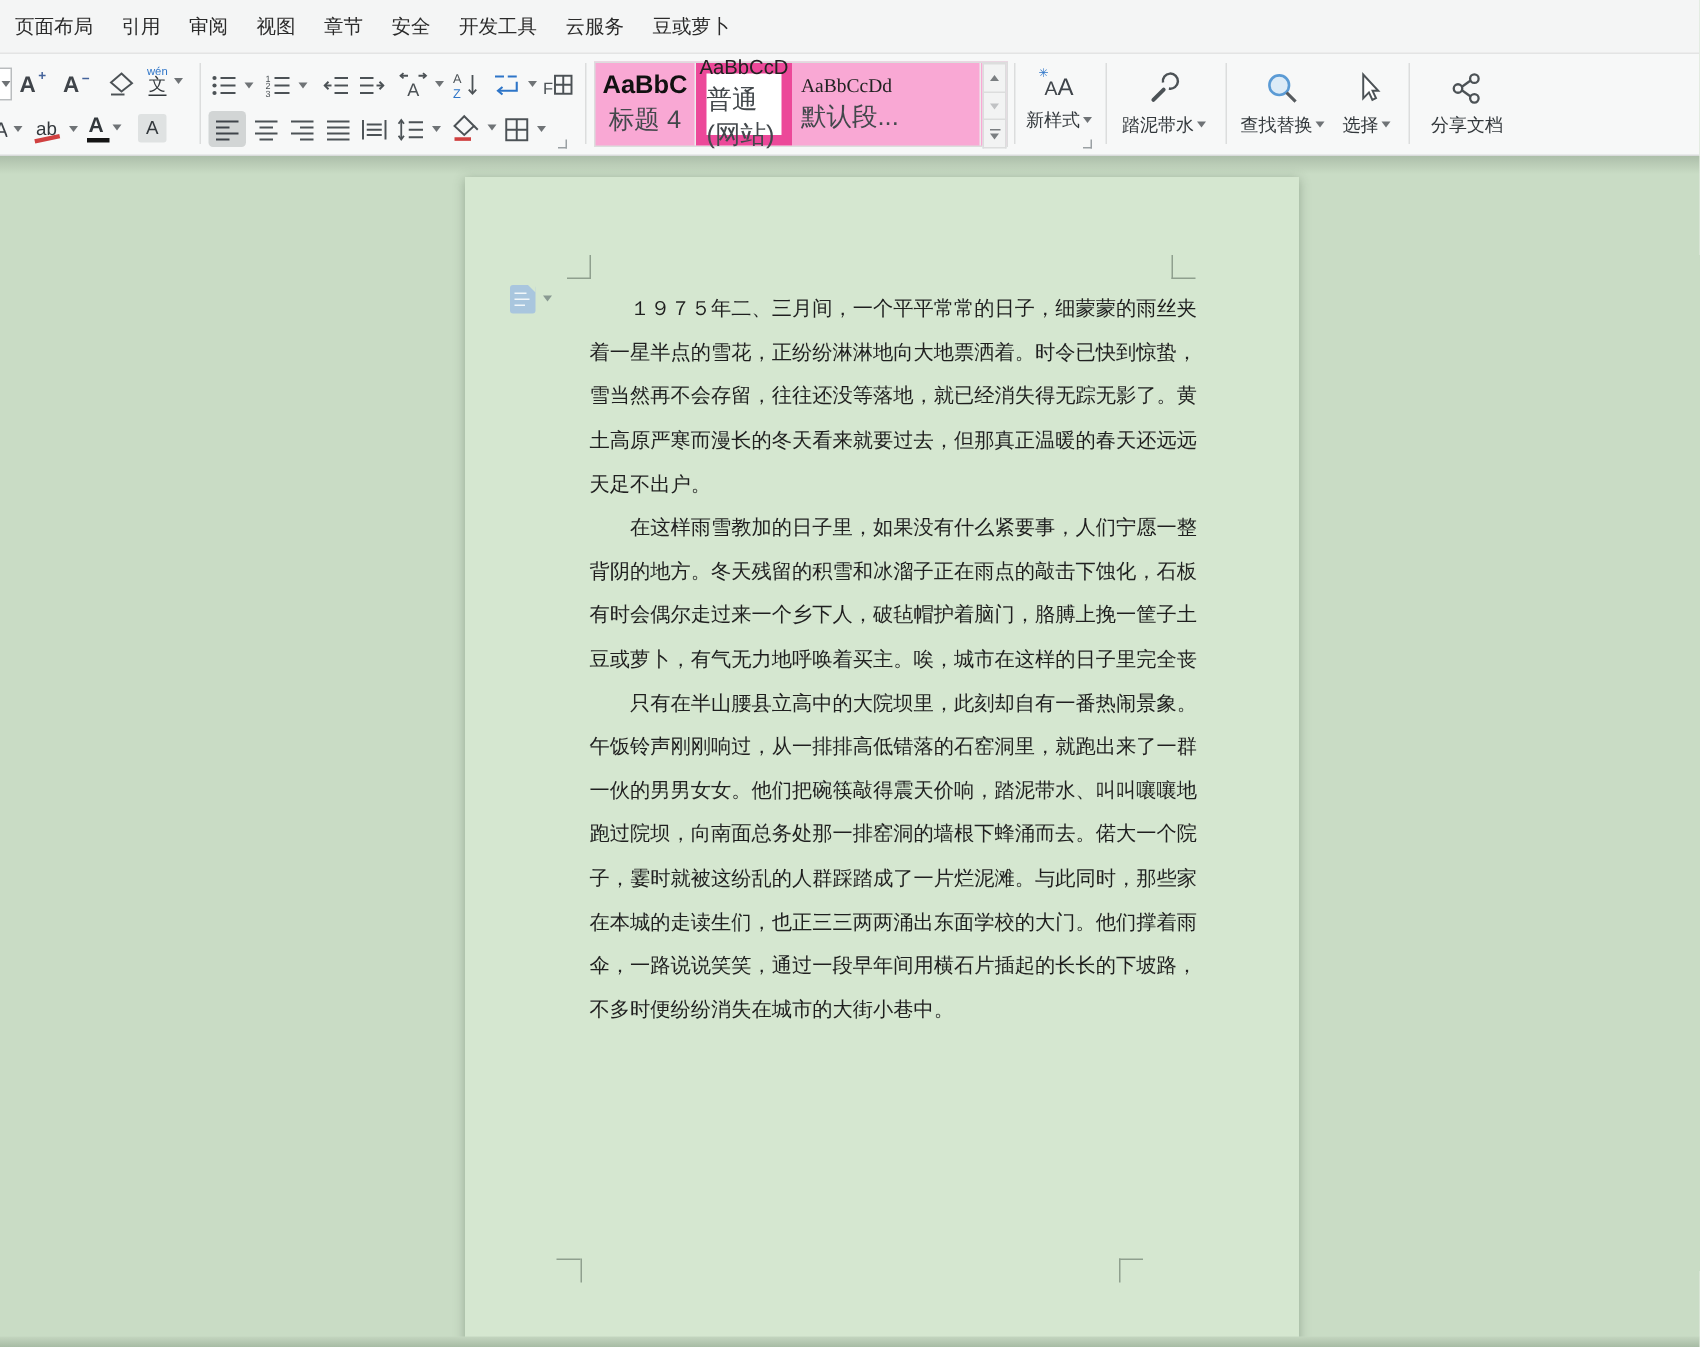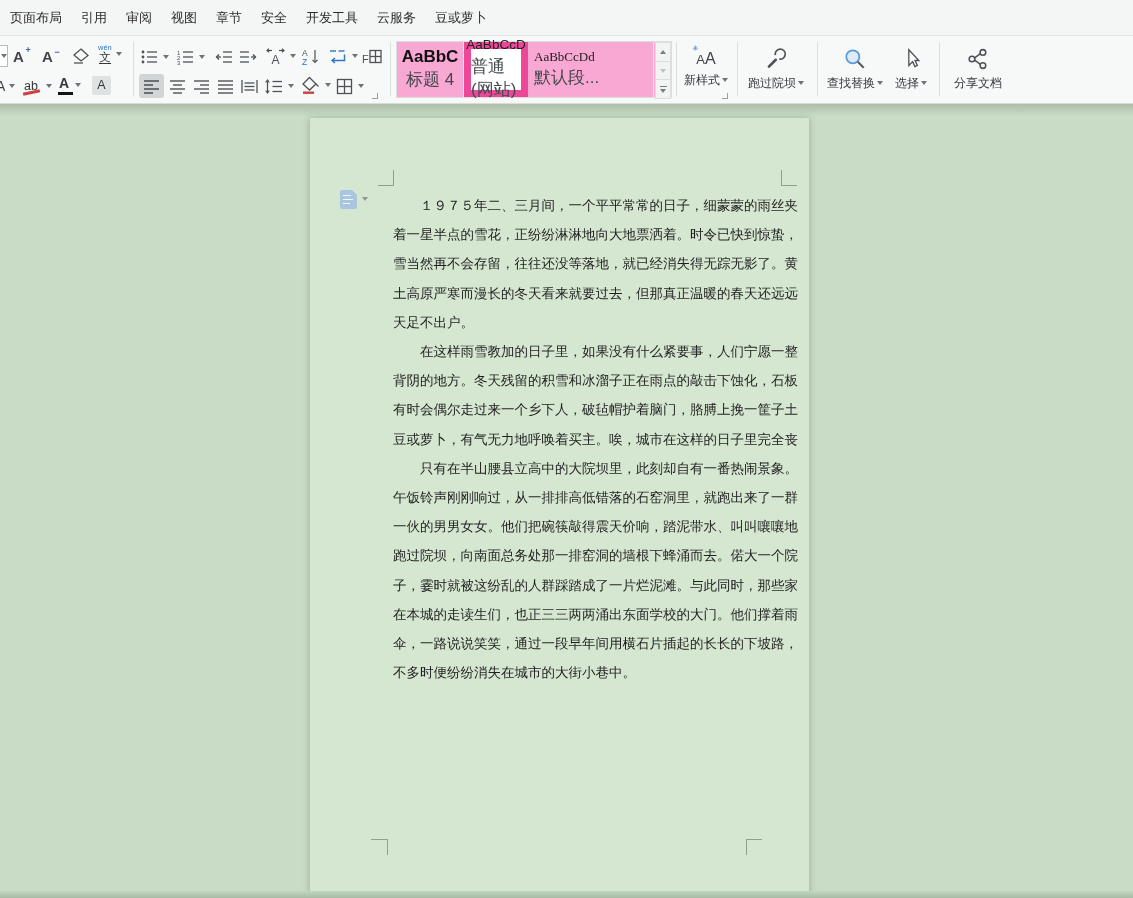--- a/index.html
+++ b/index.html
@@ -69,21 +69,21 @@
     align-items:center; justify-content:center; gap:4px; cursor:default; }
   .blabel { font-size:12px; color:#33383c; display:flex; align-items:center; white-space:nowrap; }
   .nsicon { position:relative; font-weight:normal; color:#3f444a; }
   .nsicon .a1 { font-size:13px; } .nsicon .a2 { font-size:16px; }
   .nsicon .star { position:absolute; left:-4px; top:-6px; font-size:8px; color:#2e75c8; }
 
   
   .workspace { position:absolute; left:0; top:104px; width:1133px; height:794px; background:#c9dcc5; }
   .workspace::before { content:""; position:absolute; left:0; top:0; width:100%; height:12px;
     background:linear-gradient(180deg, rgba(120,135,118,.35), rgba(120,135,118,0)); }
-  .page { position:absolute; left:310px; top:14px; width:499px; height:780px;
+  .page { position:absolute; left:310px; top:14px; width:556px; height:780px;
     background:#d5e7d0; box-shadow:0 1px 7px rgba(55,75,55,.35); }
   .mark { position:absolute; background:#8fa08e; }
   .paste-btn { position:absolute; left:30px; top:71px; width:40px; height:20px; display:flex; align-items:center; gap:5px; }
   .clip { position:relative; width:17px; height:19px; background:#a9c6de; border-radius:2px; }
   .clip::before { content:""; position:absolute; right:0; top:0;
     border-left:5px solid transparent; border-top:5px solid #d5e7d0; }
   .clip i { position:absolute; left:3px; height:1.5px; background:#f2f7fa; }
   .clip .l1 { top:5px; width:8px; } .clip .l2 { top:9px; width:10px; } .clip .l3 { top:13px; width:7px; }
   .pcaret { width:0; height:0; border-left:3.5px solid transparent; border-right:3.5px solid transparent;
     border-top:4px solid #8a9a92; }
@@ -344,21 +344,21 @@
           <span class="caret"></span>
         </span>
     </div>
     <div class="vsep" style="left:737px"></div>
     <div class="bigbtn" style="left:744px;width:64px">
       <svg width="24" height="24" viewBox="0 0 22 22">
         <path d="M14 11 a4.6 4.6 0 1 0 -3.6 -3.6" fill="none" stroke="#4c5256" stroke-width="1.5"></path>
         <line x1="4.5" y1="18" x2="10.8" y2="11.7" stroke="#4c5256" stroke-width="2.4" stroke-linecap="round"></line>
       </svg>
       <span class="blabel">
-          <span>跑过院坝</span>
+          <span>踏泥带水</span>
           <span class="caret"></span>
         </span>
     </div>
     <div class="vsep" style="left:817px"></div>
     <div class="bigbtn" style="left:824px;width:62px">
       <svg width="24" height="24" viewBox="0 0 22 22">
         <circle cx="9" cy="9" r="6" fill="#dcebf7" stroke="#5b9bd5" stroke-width="1.6"></circle>
         <line x1="13.5" y1="13.5" x2="19" y2="19" stroke="#555a5e" stroke-width="1.9"></line>
       </svg>
       <span class="blabel">

